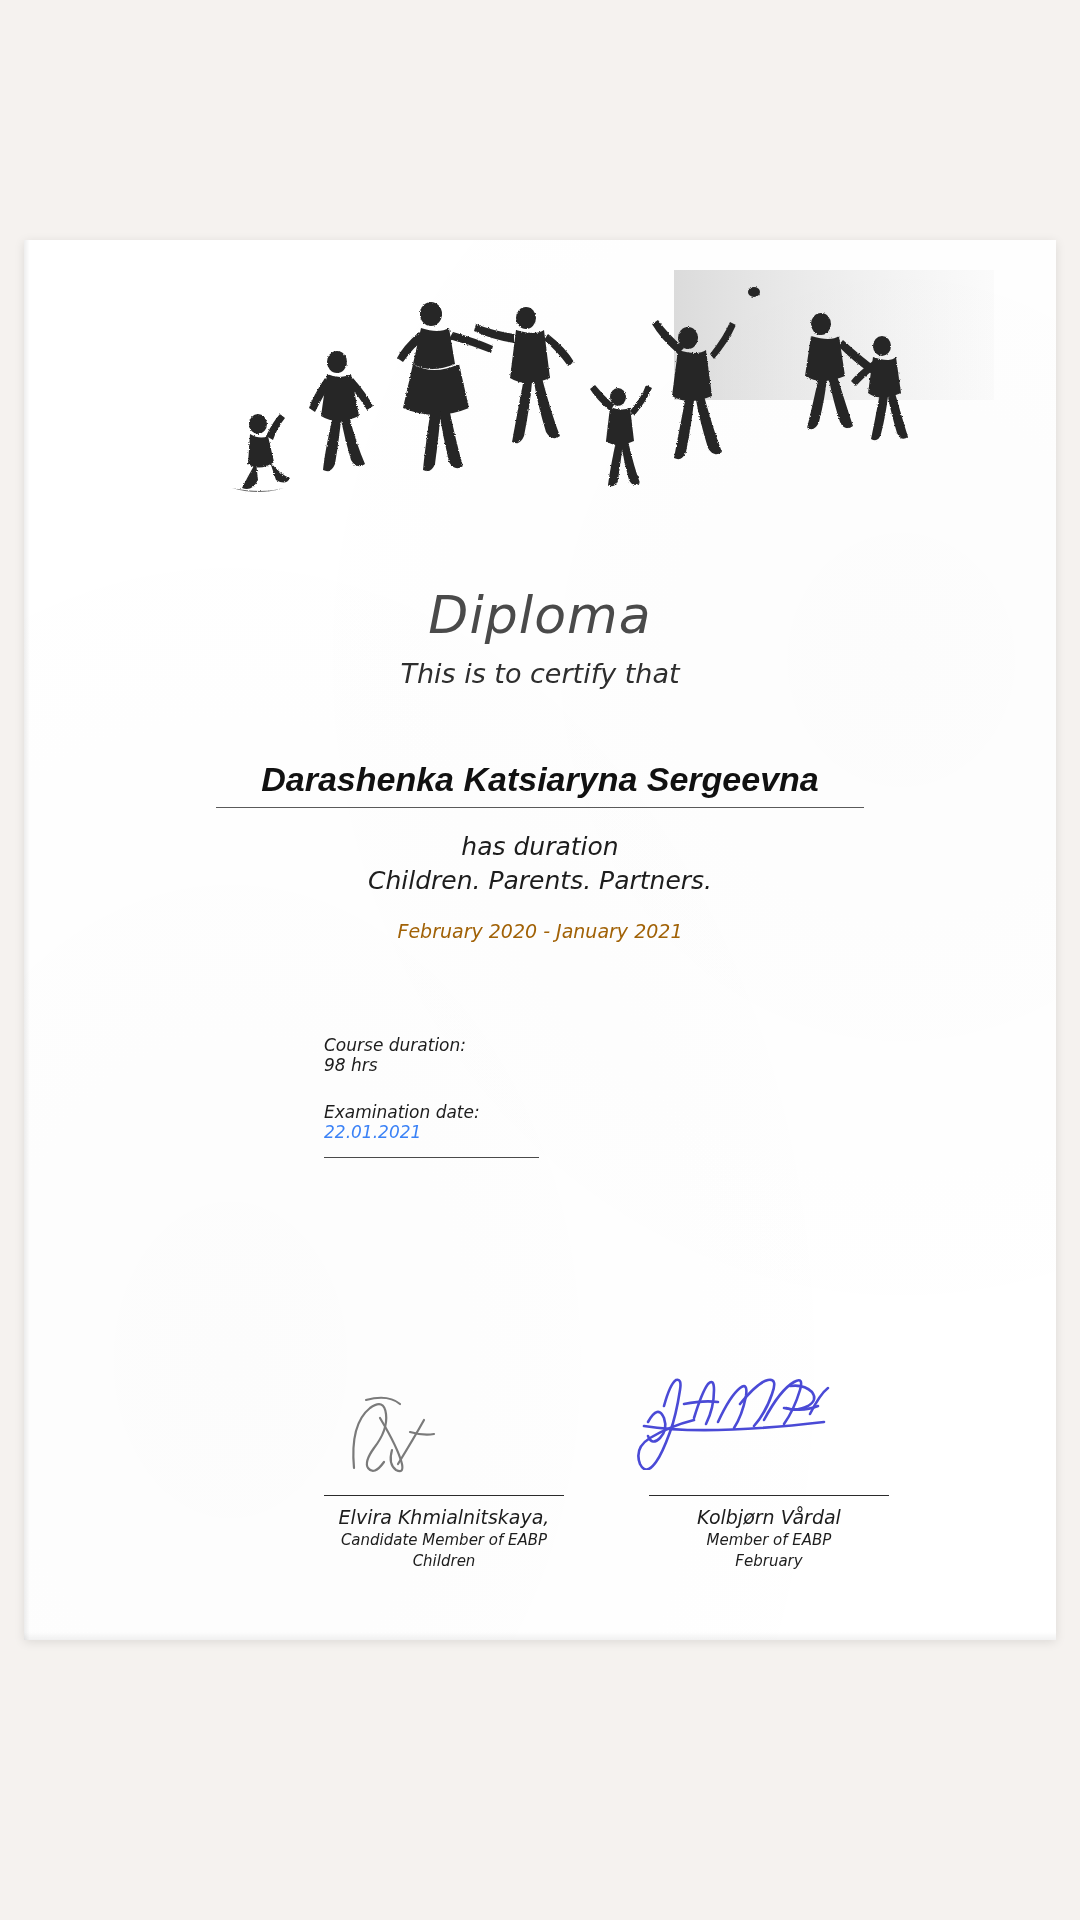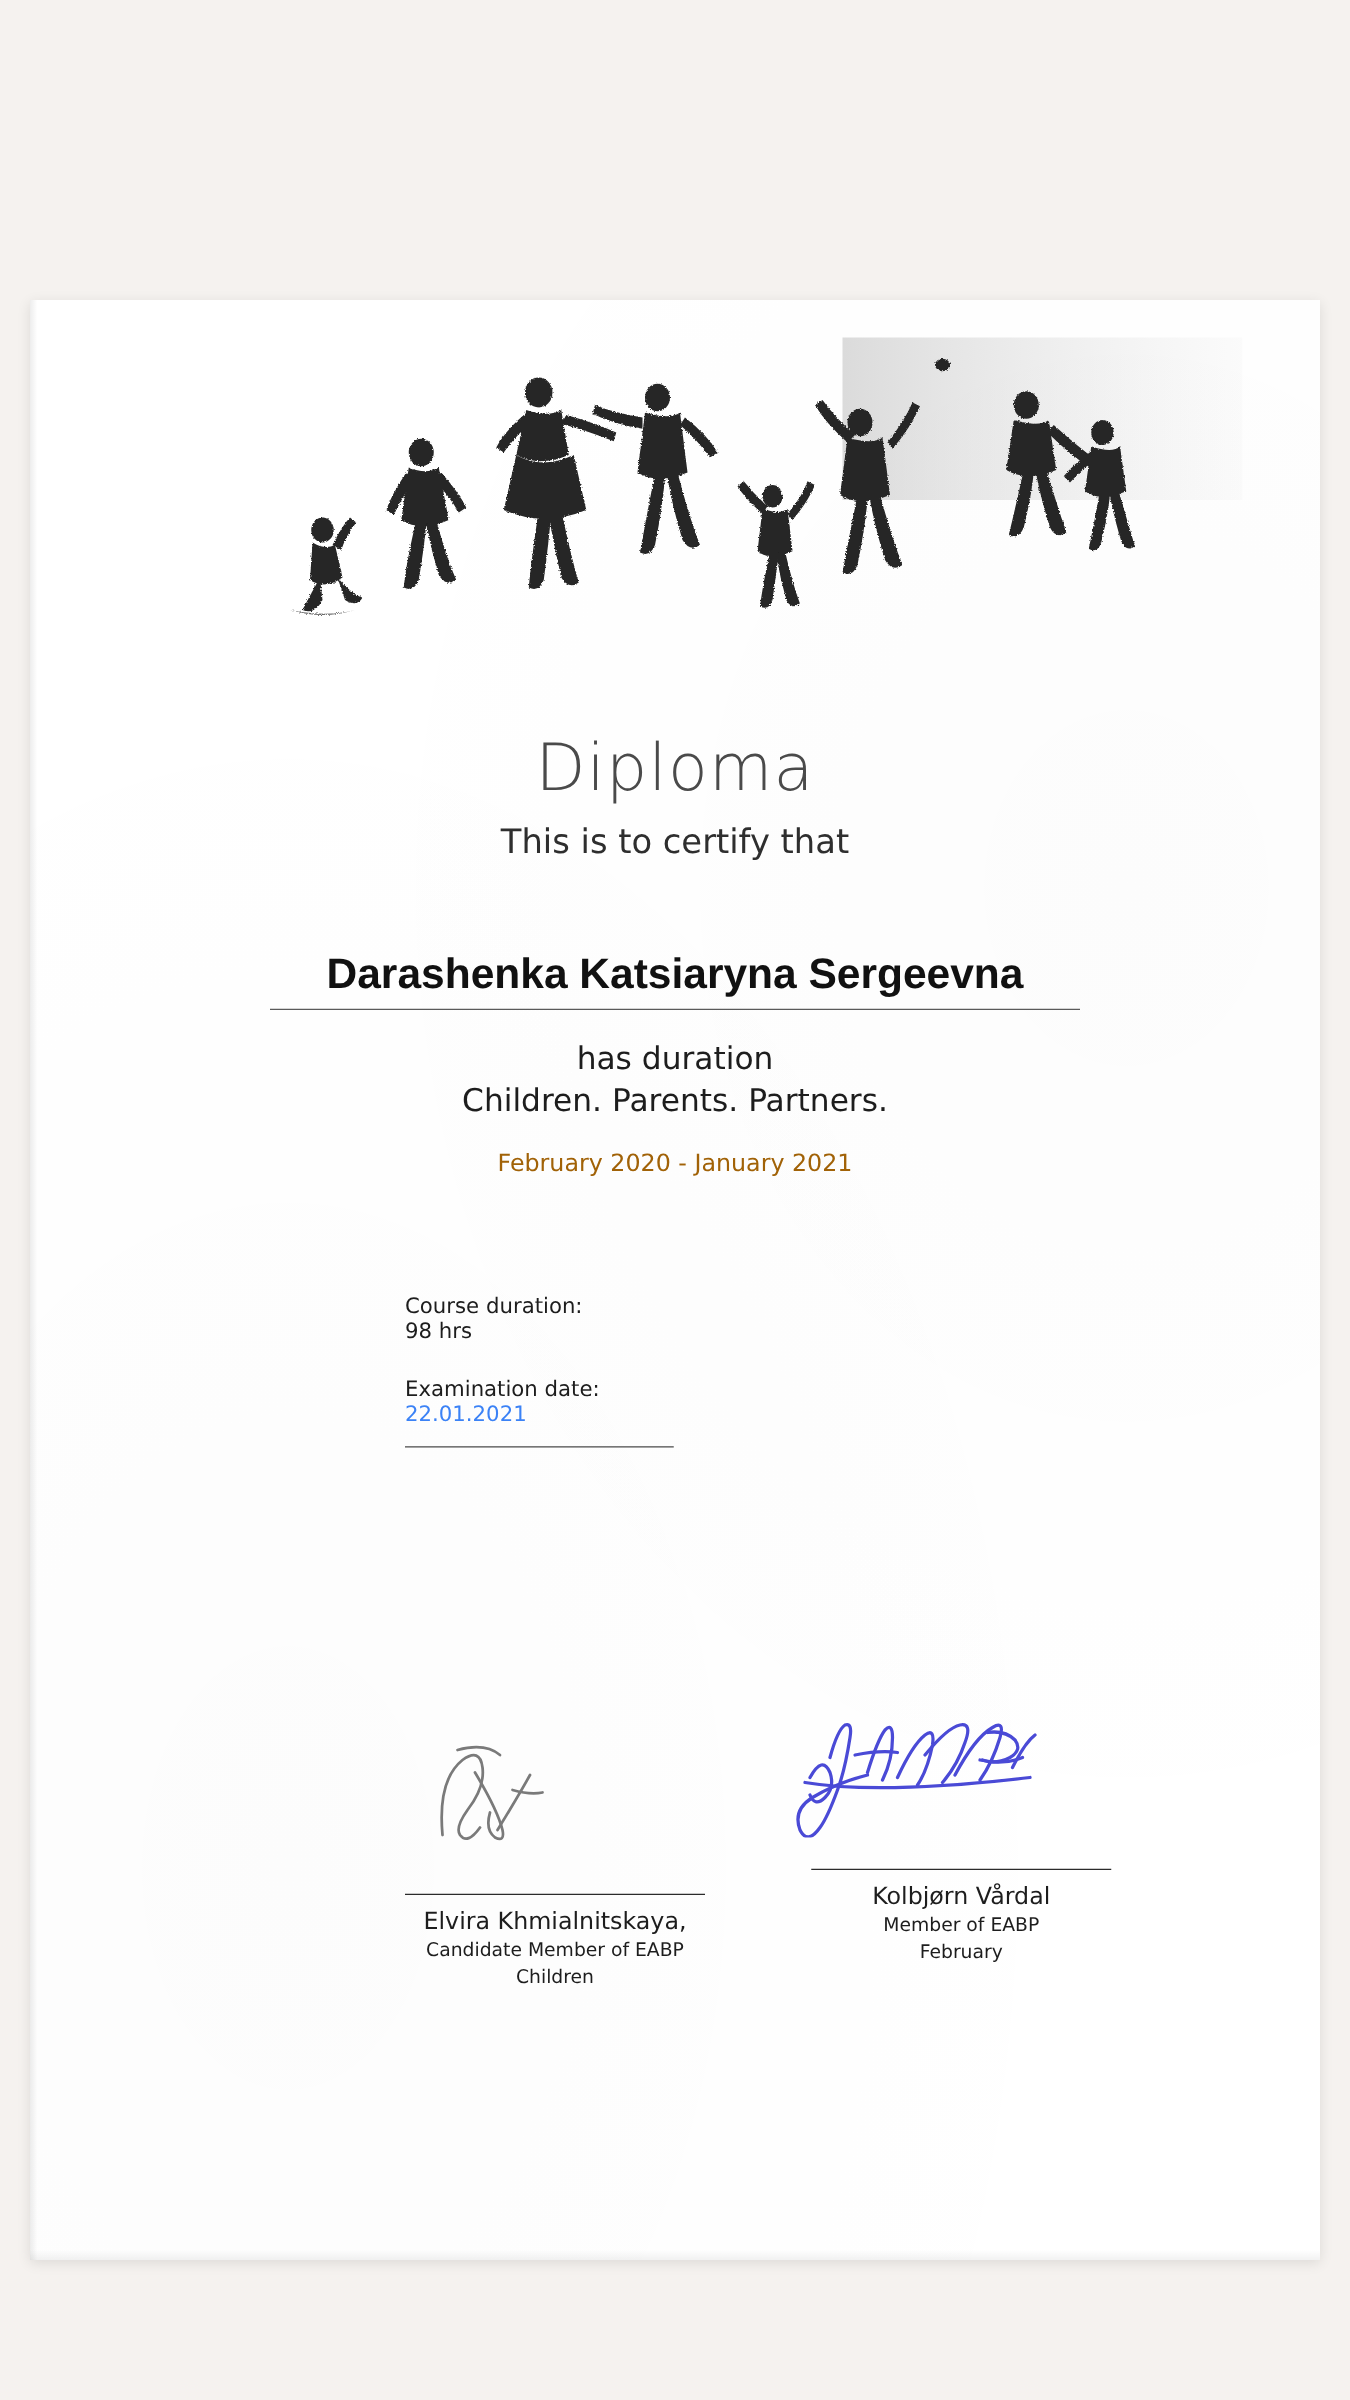--- a/index.html
+++ b/index.html
@@ -15,23 +15,24 @@
     width: 1080px;
     height: 1920px;
     background: #f5f2ef;
     overflow: hidden;
   }
   .certificate {
     position: absolute;
     left: 24px;
     top: 240px;
     width: 1032px;
-    height: 1568px;
+    height: 1400px;
     background: #ffffff;
     box-shadow: 0 2px 10px rgba(0,0,0,0.10);
+    font-style: italic;
   }
   
   .paper-tint {
     position: absolute;
     inset: 0;
     background:
       radial-gradient(ellipse at 20% 80%, rgba(0,0,0,0.012) 0%, rgba(0,0,0,0) 60%),
       radial-gradient(ellipse at 85% 30%, rgba(0,0,0,0.010) 0%, rgba(0,0,0,0) 55%);
     pointer-events: none;
   }
@@ -135,21 +136,21 @@
     color: #3b82f6;
   }
 
   
   .sig-block {
     position: absolute;
     text-align: center;
     font-family: "DejaVu Sans", sans-serif;
     color: #1d1d1d;
   }
-  .sig-left  { top: 1255px; left: 295px; width: 250px; margin-top: 20px; }
+  .sig-left  { top: 1255px; left: 295px; width: 250px; }
   .sig-right { top: 1255px; left: 620px; width: 250px; }
 
   .sig-graphic {
     position: absolute;
     width: 260px;
     height: 110px;
   }
   .sig-graphic svg { width: 100%; height: 100%; display: block; }
   .sig-graphic.left  { top: 1140px; left: 290px; }
   .sig-graphic.right { top: 1120px; left: 610px; }

